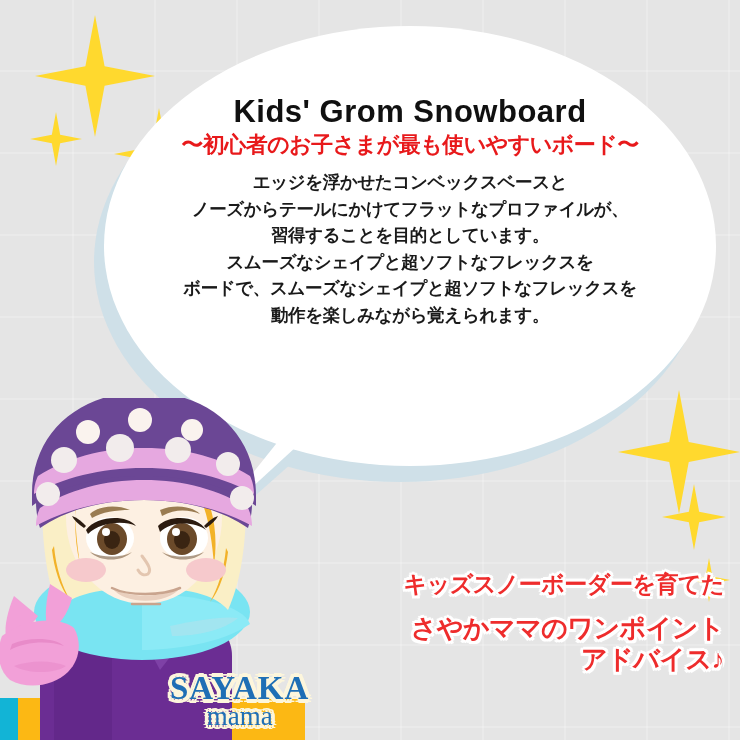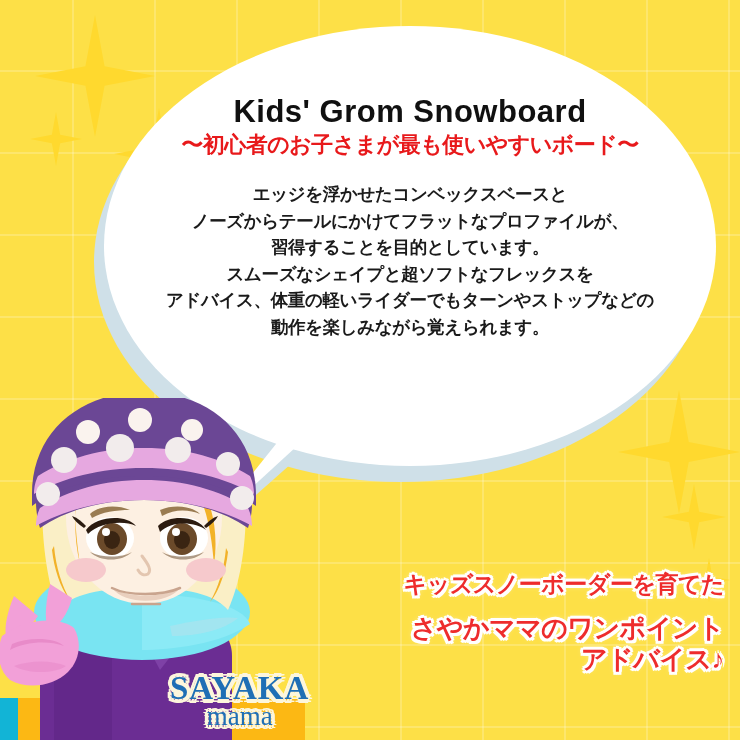--- a/index.html
+++ b/index.html
@@ -4,21 +4,21 @@
 <style>
   html,body{margin:0;padding:0;}
   body{
     width:740px;height:740px;
     font-family:"Liberation Sans","DejaVu Sans",sans-serif;
     overflow:hidden;
   }
   #stage{
     position:relative;
     width:740px;height:740px;
-    background:#fde047;
+    background:#e5e5e5;
     overflow:hidden;
   }
   
   .grid{
     position:absolute;inset:0;
     background-image:
       linear-gradient(to right, rgba(255,255,255,.20) 2px, transparent 2px),
       linear-gradient(to bottom, rgba(255,255,255,.20) 2px, transparent 2px);
     background-size:82px 82px;
     background-position:-10px -12px;
@@ -77,21 +77,21 @@
   .title{
     margin-top:68px;
     font-size:31px;font-weight:bold;color:#101010;
     letter-spacing:.5px;white-space:nowrap;
   }
   .subtitle{
     font-size:22px;font-weight:bold;color:#E8191B;
     white-space:nowrap;letter-spacing:-.5px;
   }
   .body-text{
-    margin-top:21px;
+    margin-top:9px;
     font-size:17.5px;font-weight:bold;color:#1A1A1A;
     line-height:1.52;letter-spacing:-.4px;
     white-space:nowrap;
   }
   .body-text div{display:block;}
   
   .advice{
     position:absolute;right:16px;top:572px;
     text-align:right;
     font-weight:bold;color:#EE2C2C;
@@ -170,21 +170,21 @@
   <div class="bubble"></div>
 
   <div class="bubble-content">
     <div class="title">Kids' Grom Snowboard</div>
     <div class="subtitle">〜初心者のお子さまが最も使いやすいボード〜</div>
     <div class="body-text">
       <div>エッジを浮かせたコンベックスベースと</div>
       <div>ノーズからテールにかけてフラットなプロファイルが、</div>
       <div>習得することを目的としています。</div>
       <div>スムーズなシェイプと超ソフトなフレックスを</div>
-      <div>アドバイス、体重の軽いライダーでもターンやストップなどの</div>
+      <div>ボードで、スムーズなシェイプと超ソフトなフレックスを</div>
       <div>動作を楽しみながら覚えられます。</div>
     </div>
   </div>
 
   <div class="advice">
     <span class="l1">キッズスノーボーダーを育てた</span>
     <span class="l2">さやかママのワンポイント</span>
     <span class="l3">アドバイス♪</span>
   </div>
 

